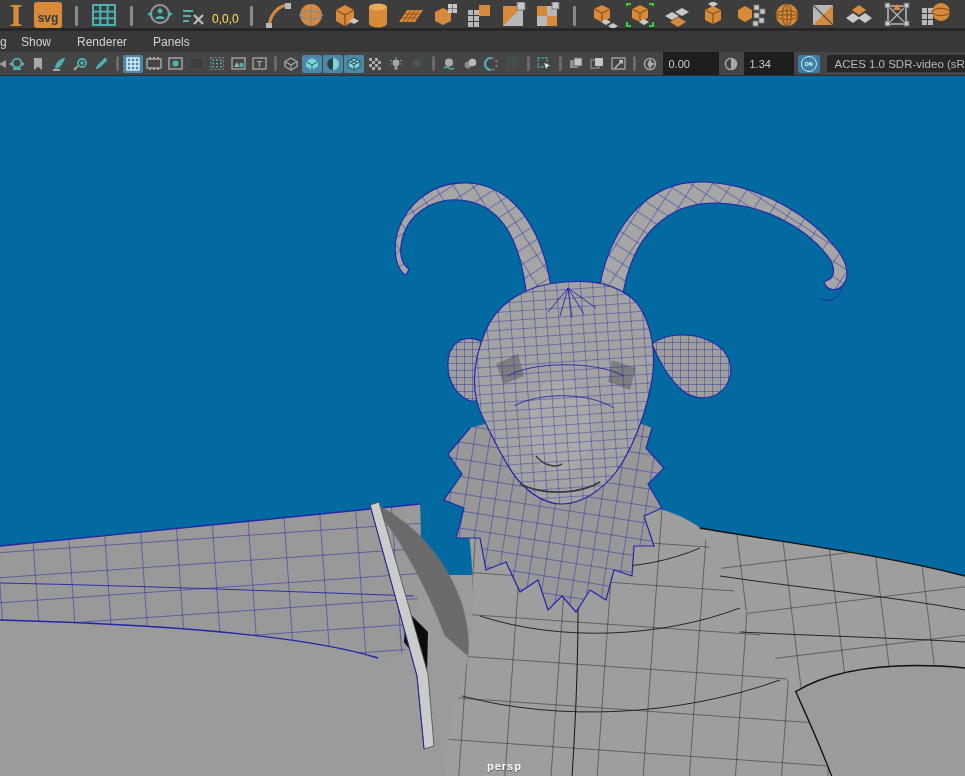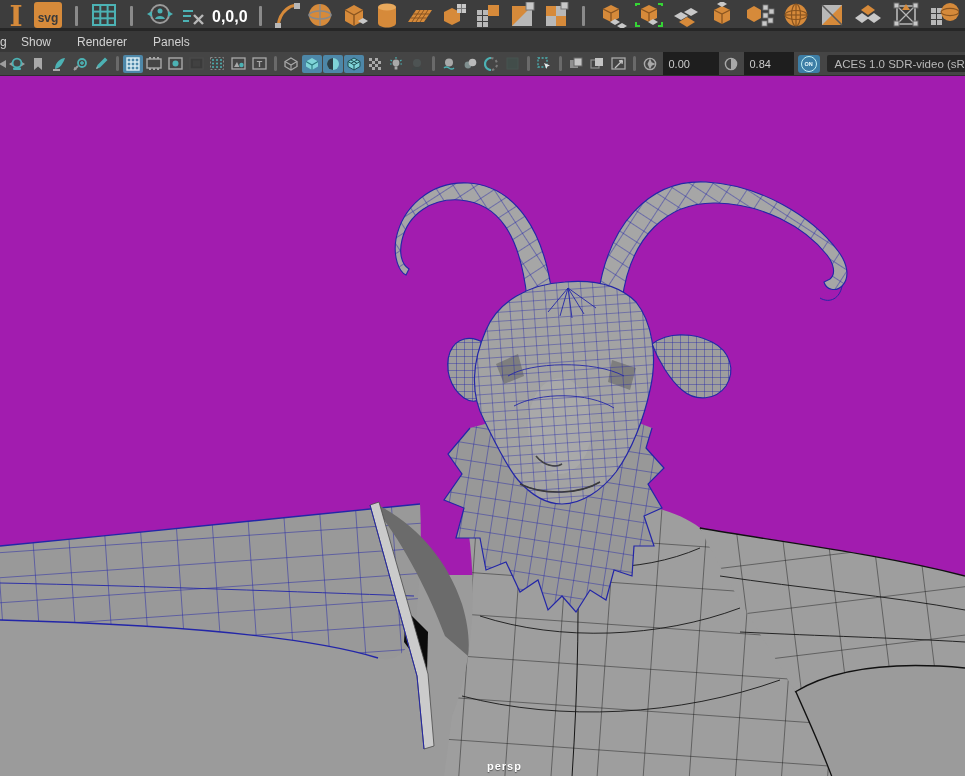--- a/index.html
+++ b/index.html
@@ -5,21 +5,21 @@
   html,body{margin:0;padding:0;}
   body{width:965px;height:776px;overflow:hidden;background:#9b9b9b;
        font-family:"Liberation Sans", sans-serif; -webkit-font-smoothing:antialiased;}
 
   
   .shelf{height:28px;background:#3d3d3d;border-bottom:3px solid #262626;
          display:flex;align-items:flex-end;padding:0 2px;overflow:hidden;white-space:nowrap;}
   .sicon{height:26px;display:flex;align-items:flex-end;overflow:hidden;margin:0 3px;flex:0 0 auto;}
   .sicon svg{display:block;margin-bottom:-2px;}
   .ssep{width:3px;height:20px;background:#8a8a8a;border-radius:1px;margin:0 9px 2px 9px;flex:0 0 auto;}
-  .zero-txt{color:#ffffff;font-size:16px;font-weight:bold;margin:0 2px 2px 2px;}
+  .zero-txt{color:#fde047;font-size:12px;font-weight:normal;margin:0 2px 2px 2px;}
 
   
   .menubar{height:21px;background:#383838;display:flex;align-items:center;
            font-size:12px;color:#d2d2d2;}
   .menu-clip{width:8px;overflow:hidden;margin-left:0;color:#d2d2d2;}
   .menu-item{padding:0 13px;cursor:default;}
 
   
   .viewbar{height:23px;background:#454545;border-bottom:1px solid #2e2e2e;
            display:flex;align-items:center;padding:0 1px;overflow:hidden;white-space:nowrap;}
@@ -32,21 +32,21 @@
           font-size:11px;display:flex;align-items:center;padding:12px 6px;margin:0 2px;flex:0 0 auto;}
   .on-btn{width:22px;height:18px;background:#3d7ea6;border-radius:3px;display:flex;
           align-items:center;justify-content:center;margin:0 2px;flex:0 0 auto;}
   .on-circ{width:14px;height:14px;border-radius:50%;border:1.5px solid #bfeff5;color:#eafcff;
            font-size:5.5px;font-weight:bold;display:flex;align-items:center;justify-content:center;}
   .dropdown{display:flex;align-items:center;height:17px;margin-left:5px;flex:0 0 auto;}
   .dd-text{width:162px;height:17px;background:#272727;border-radius:2px 0 0 2px;color:#b9b9b9;
            font-size:11.5px;display:flex;align-items:center;padding:0 8px;}
 
   
-  .viewport{position:relative;width:965px;height:499px;background:#a21caf;}
+  .viewport{position:relative;width:965px;height:499px;background:#0369a1;}
   .viewport svg{position:absolute;left:0;top:0;}
   .persp-label{position:absolute;left:487px;top:684px;color:#ffffff;font-weight:bold;
                font-size:11px;letter-spacing:1px;text-shadow:0 1px 1px rgba(0,0,0,.45);}
 </style>
 </head>
 <body>
 
 <div class="shelf">
   <span class="sicon">
     <svg width="22" height="30">
@@ -488,21 +488,21 @@
         <path d="M7 1.4L9.5 7H4.5zM12.6 7L7 9.5V4.5zM7 12.6L4.5 7h5z" fill="#a9a9a9"></path>
       </svg>
   </span>
   <span class="vfield">0.00</span>
   <span class="vbtn">
     <svg width="14" height="14">
         <circle cx="7" cy="7" r="5.6" fill="none" stroke="#a9a9a9" stroke-width="1.4"></circle>
         <path d="M7 1.4a5.6 5.6 0 010 11.2z" fill="#a9a9a9"></path>
       </svg>
   </span>
-  <span class="vfield" style="width:38px;">0.84</span>
+  <span class="vfield" style="width:38px;">1.34</span>
   <span class="on-btn">
     <span class="on-circ">ON</span>
   </span>
   <span class="dropdown">
     <span class="dd-text">ACES 1.0 SDR-video (sRGB)</span>
 
   </span>
 </div>
 
 <div class="viewport">

